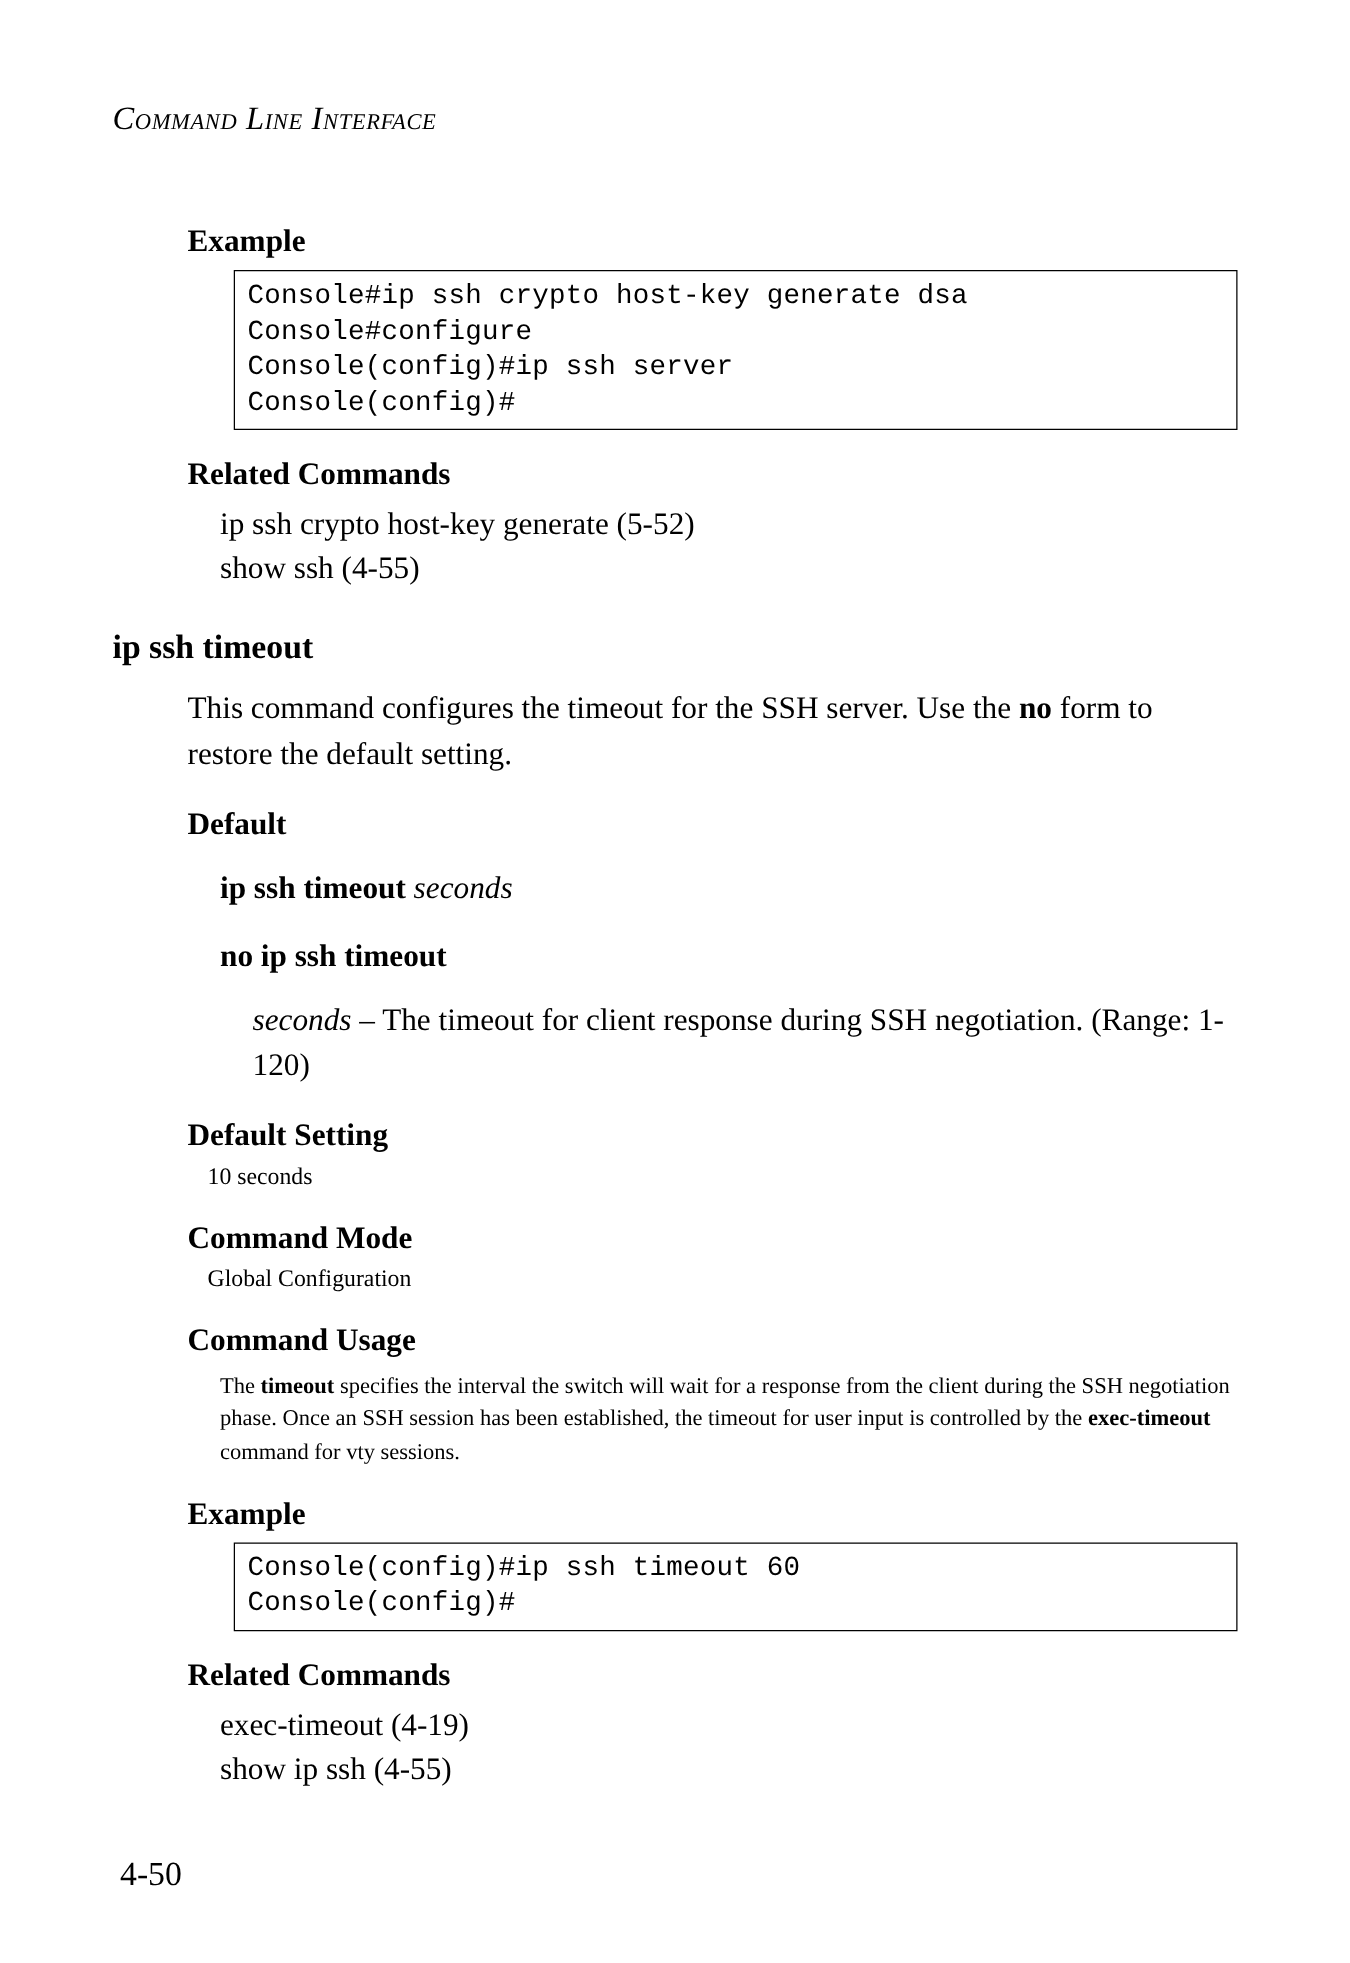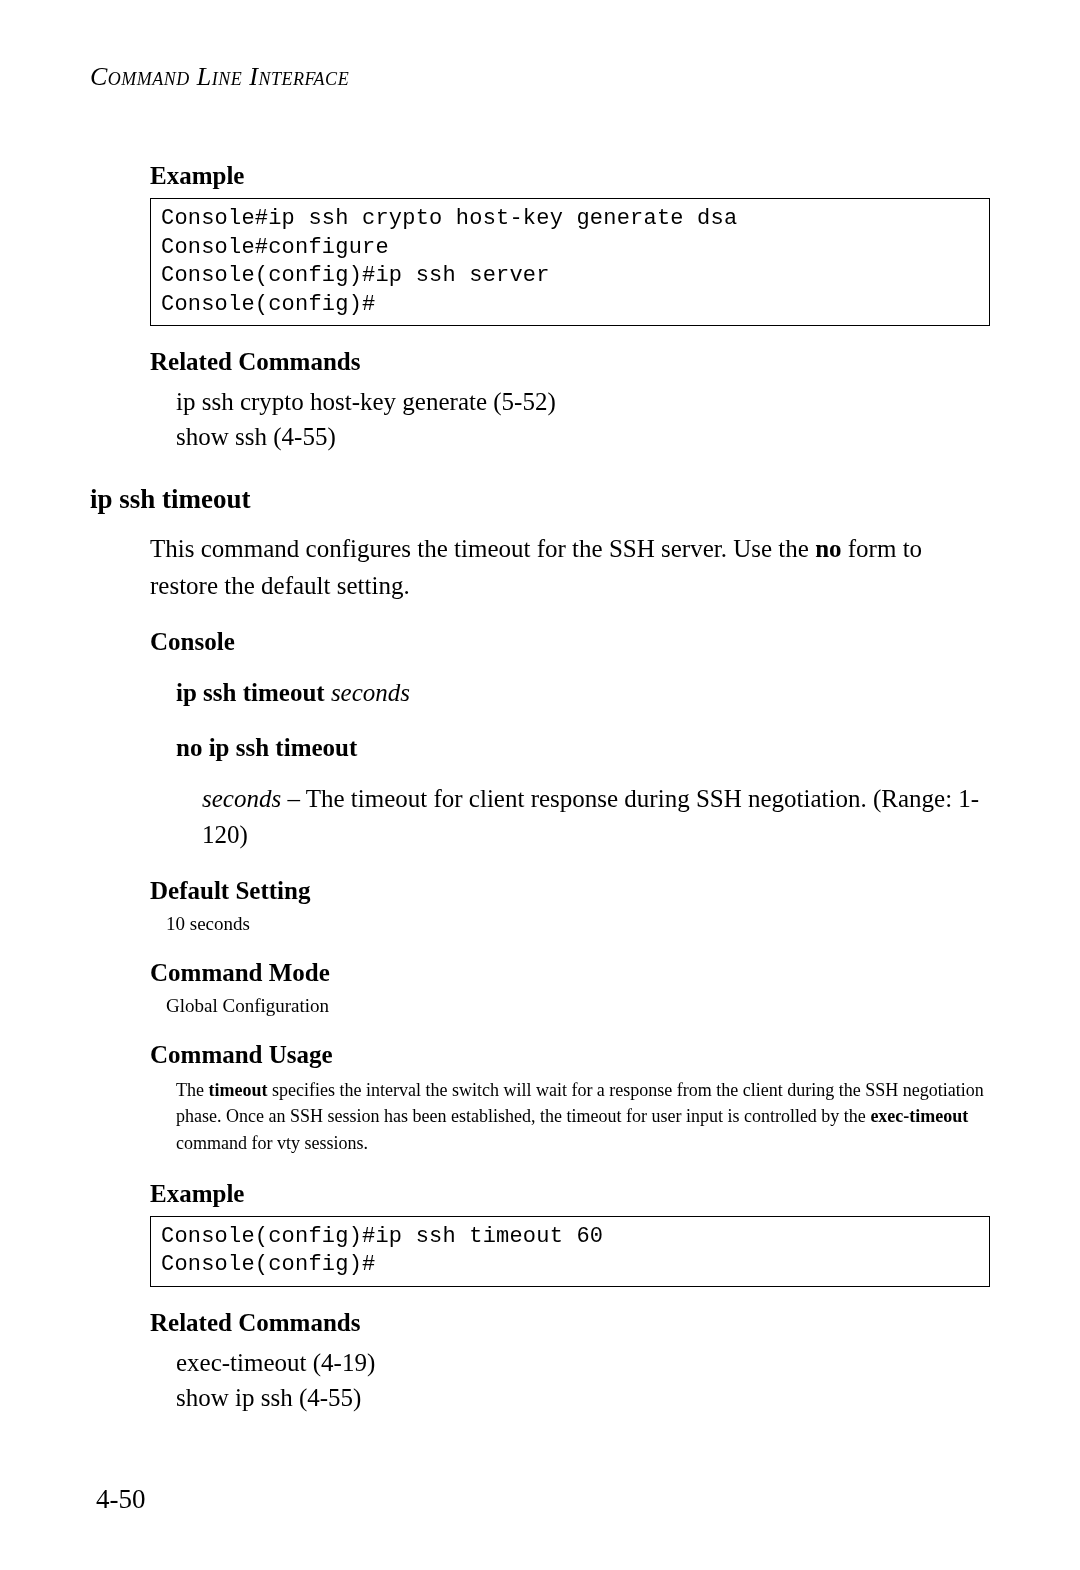--- a/index.html
+++ b/index.html
@@ -6,21 +6,21 @@
     margin: 0;
     padding: 0;
     background: #fff;
     color: #000;
     font-family: Garamond, "Times New Roman", Times, serif;
   }
   .page {
     box-sizing: border-box;
     width: 1080px;
     height: 1570px;
-    padding: 62px 90px 55px 90px;
+    padding: 80px 90px 55px 90px;
     position: relative;
   }
   .running-head {
     font-variant: small-caps;
     font-style: italic;
     font-size: 26px;
     letter-spacing: 0.5px;
     margin-bottom: 70px;
   }
   .col {
@@ -37,20 +37,21 @@
   }
   .codebox {
     border: 1px solid #000;
     font-family: "Courier New", Courier, monospace;
     font-size: 22px;
     line-height: 1.3;
     padding: 6px 10px;
     white-space: pre;
     letter-spacing: 0.2px;
     margin-bottom: 22px;
+    margin-left: 37px;
   }
   .related-list, .indent-block {
     font-size: 25px;
     line-height: 1.4;
     margin-left: 26px;
     margin-bottom: 26px;
   }
   .section-title {
     font-weight: bold;
     font-size: 27px;
@@ -119,21 +120,21 @@
 
   <div class="colwide">
     <div class="section-title">ip ssh timeout</div>
   </div>
 
   <div class="col">
     <div class="bodytext">
       <span>This command configures the timeout for the SSH server. Use the </span><span style="font-weight:bold">no</span><span> form to restore the default setting.</span>
     </div>
 
-    <div class="label">Console</div>
+    <div class="label">Default</div>
     <div class="syntax-line">
       <span class="cmd">ip ssh timeout</span>
       <span> </span>
       <span class="arg">seconds</span>
     </div>
     <div class="syntax-line">
       <span class="cmd">no ip ssh timeout</span>
     </div>
     <div class="param-desc">
       <span class="arg">seconds</span><span> – The timeout for client response during SSH negotiation. (Range: 1-120)</span>

